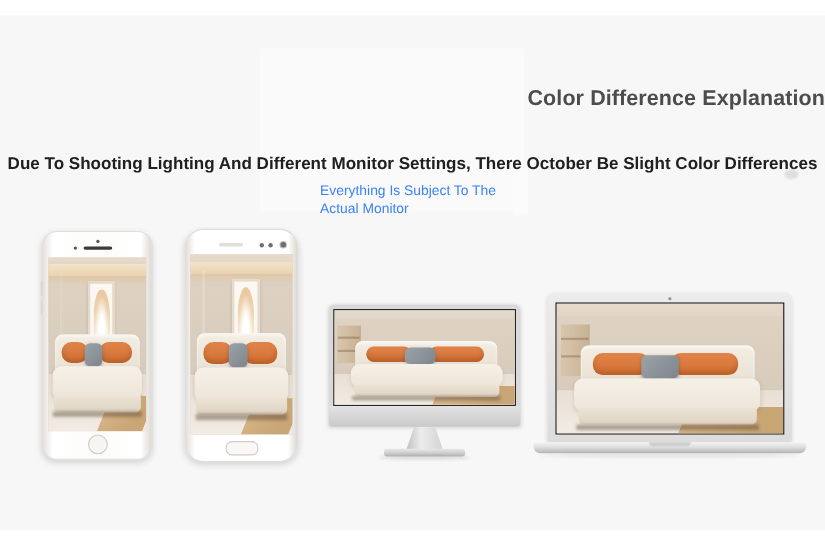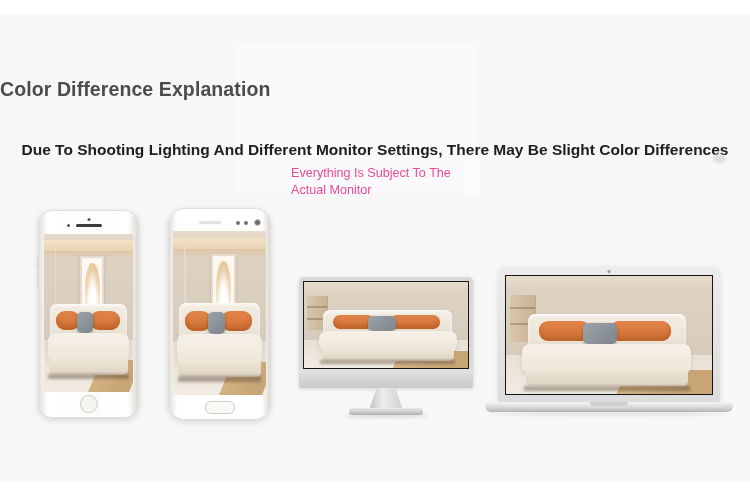--- a/index.html
+++ b/index.html
@@ -48,21 +48,21 @@
     width: 14px;
     height: 46px;
     background: #fbfbfb;
   }
 
   .title {
     position: absolute;
     left: 0;
     top: 76px;
     width: 750px;
-    text-align: left;
+    text-align: right;
     font-size: 19.5px;
     font-weight: bold;
     color: #4c4c4c;
     letter-spacing: .1px;
     line-height: 26px;
   }
 
   .subtitle {
     position: absolute;
     left: 0;
@@ -76,21 +76,21 @@
     white-space: nowrap;
   }
 
   .note {
     position: absolute;
     left: 291px;
     top: 165px;
     width: 230px;
     text-align: left;
     font-size: 12.6px;
-    color: #ec4899;
+    color: #3b82f6;
     line-height: 16.5px;
   }
 
   .smudge {
     position: absolute;
     left: 713px;
     top: 154px;
     width: 13px;
     height: 9px;
     background: #d8d8d8;
@@ -541,21 +541,21 @@
 <body>
 
 <div class="page">
 
   <div class="band"></div>
   <div class="ghost-panel"></div>
   <div class="ghost-panel-2"></div>
 
   <div class="title">Color Difference Explanation</div>
 
-  <div class="subtitle">Due To Shooting Lighting And Different Monitor Settings, There May Be Slight Color Differences</div>
+  <div class="subtitle">Due To Shooting Lighting And Different Monitor Settings, There October Be Slight Color Differences</div>
 
   <div class="note">
     <div>Everything Is Subject To The</div>
     <div>Actual Monitor</div>
   </div>
 
   <div class="smudge"></div>
 
   <div class="iphone">
     <div class="cam"></div>

